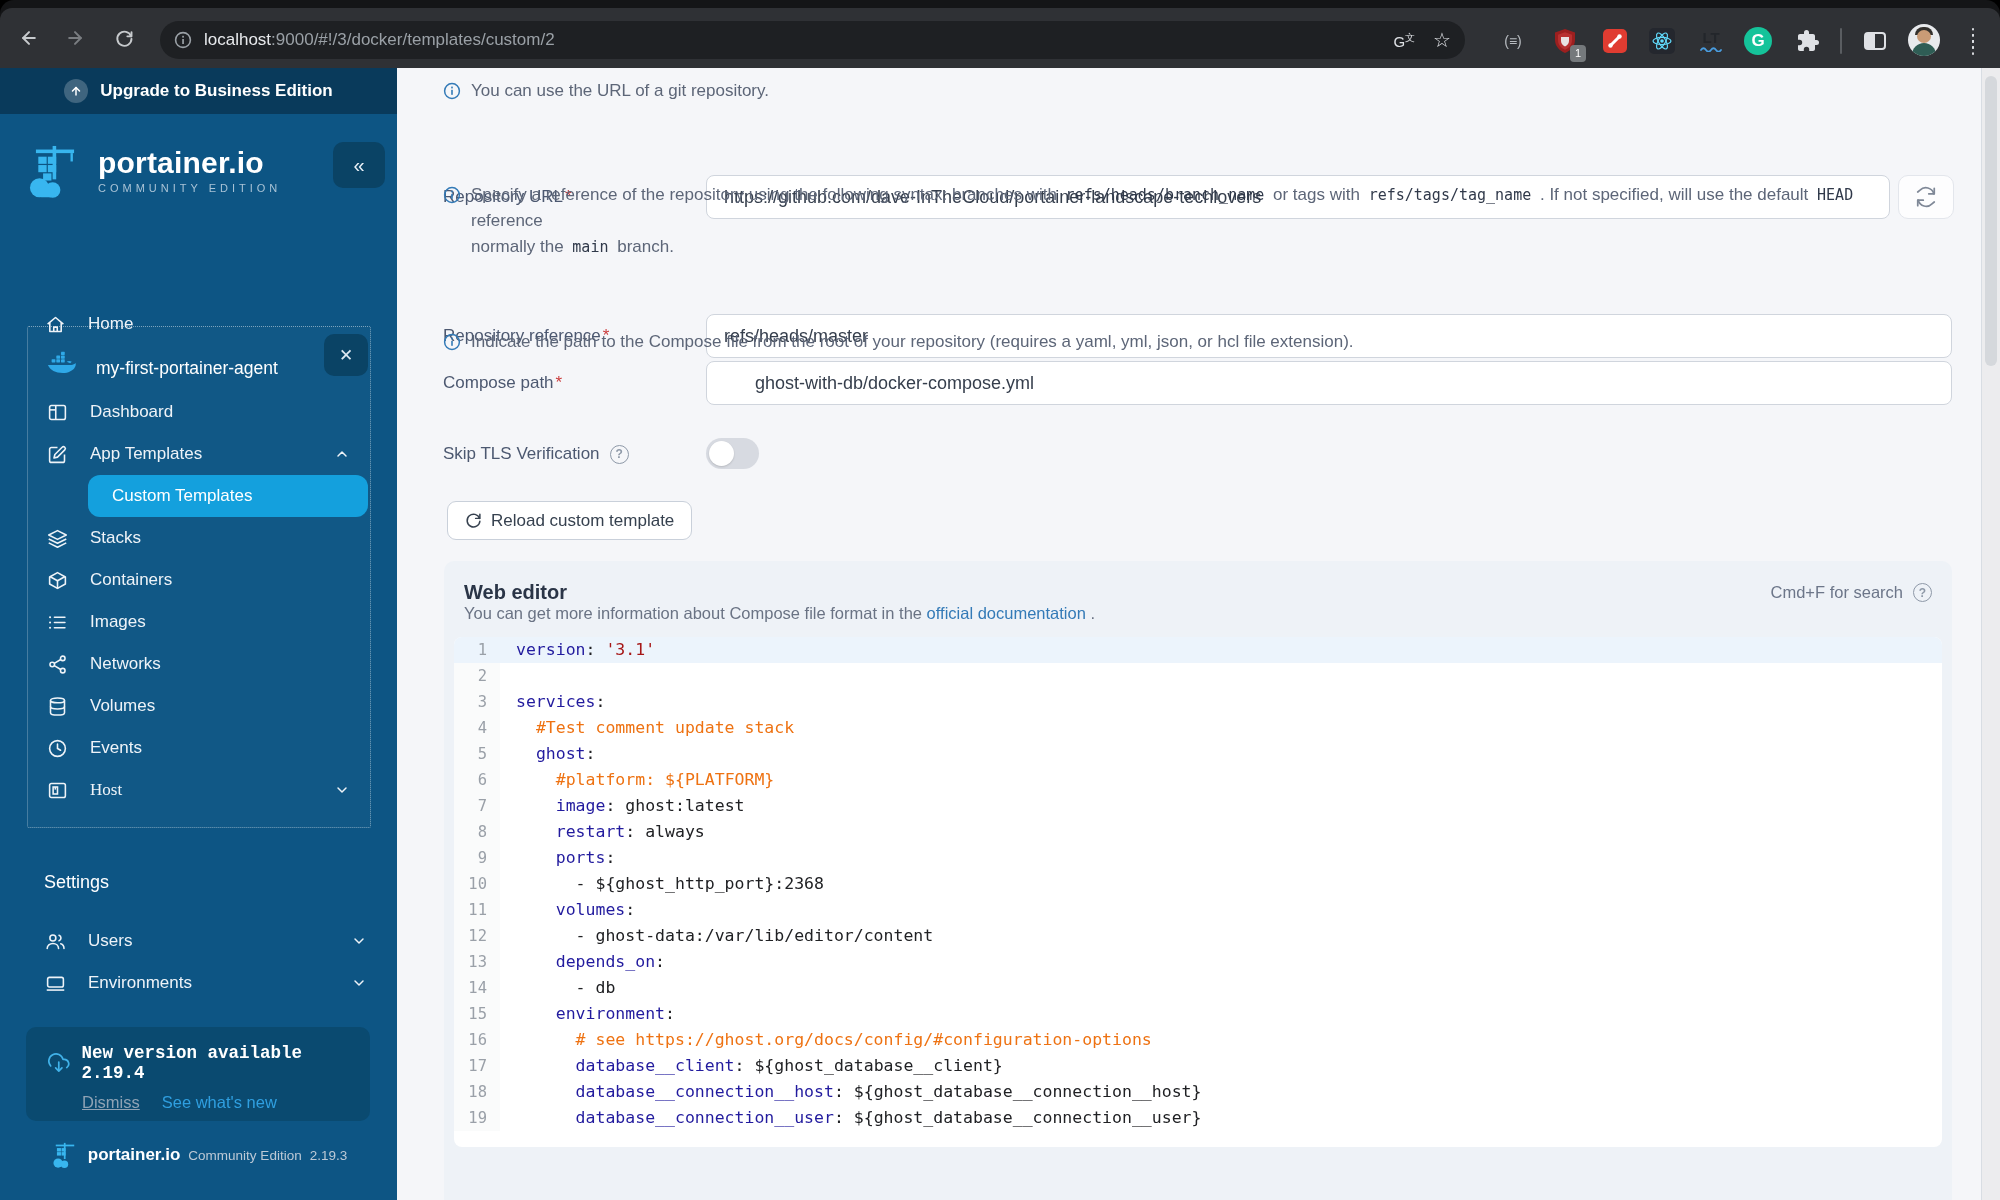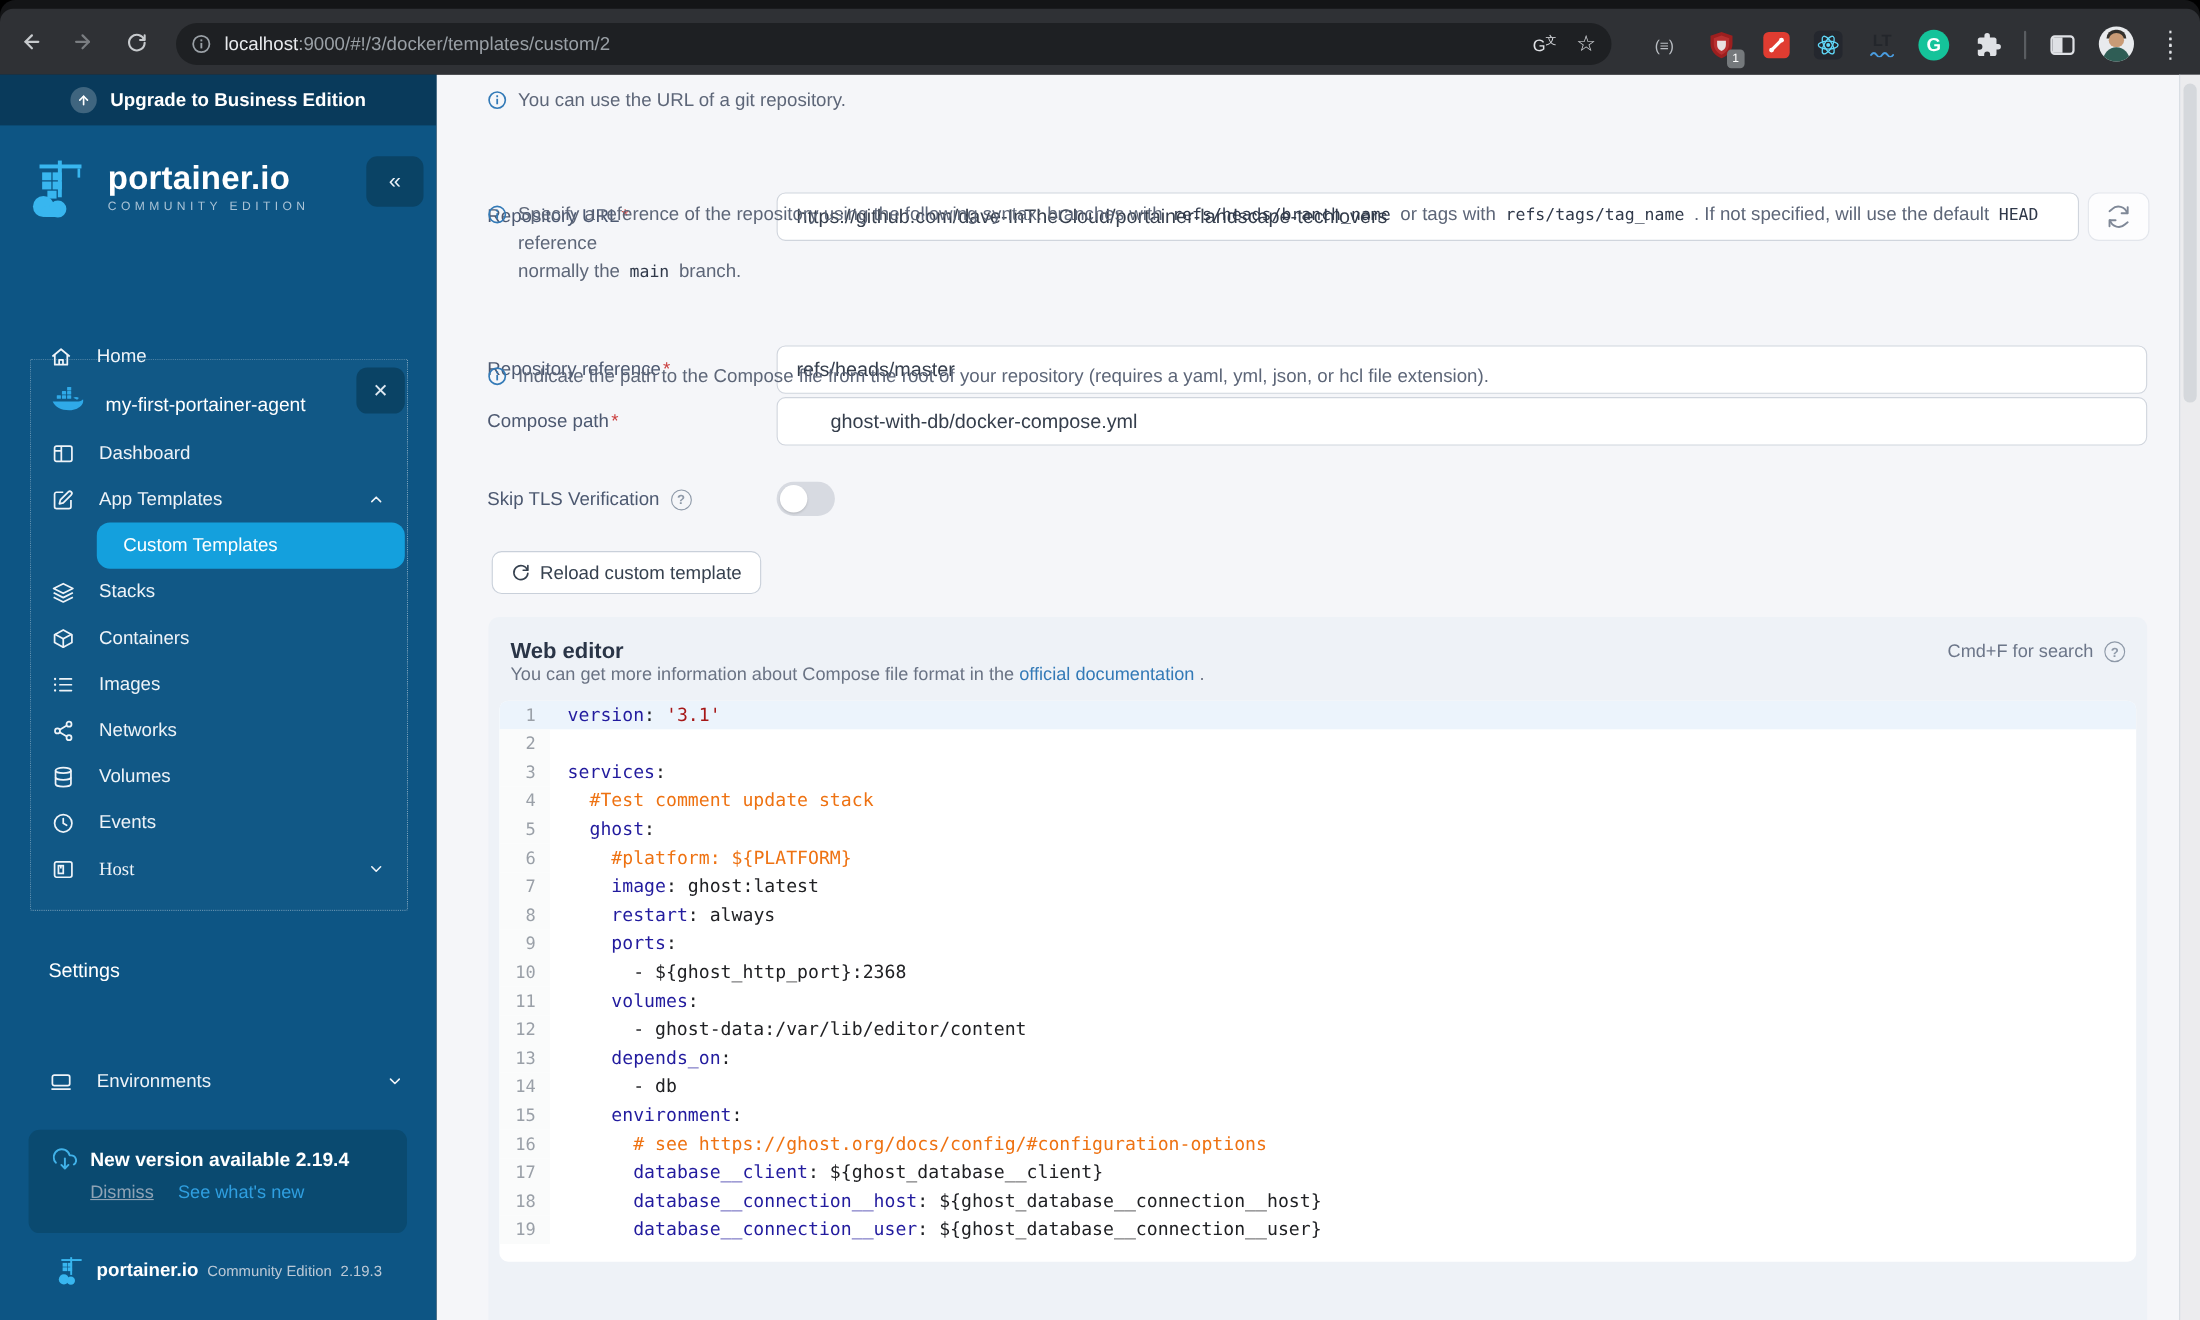--- a/index.html
+++ b/index.html
@@ -38,21 +38,21 @@
   .side-item { position:absolute; left:0; width:100%; height:44px; display:flex; align-items:center; gap:22px; padding-left:44px; font-size:17px; color:#eef3f8; cursor:pointer; }
   .nicon { width:22px; height:22px; display:flex; align-items:center; justify-content:center; flex:none; }
   .env-block { position:absolute; top:258px; left:27px; width:344px; height:502px; border:1px dotted rgba(255,255,255,.45); border-radius:2px; background:rgba(255,255,255,.02); }
   .env-head { position:absolute; top:8px; left:0; right:0; height:44px; display:flex; align-items:flex-end; gap:20px; padding-left:18px; font-size:17.5px; color:#fff; cursor:pointer; }
   .env-close { position:absolute; top:7px; right:2px; width:44px; height:42px; background:#0a4365; border-radius:10px; display:flex; align-items:center; justify-content:center; font-size:17px; color:#dfe9f2; cursor:pointer; }
   .env-item { position:absolute; left:0; width:100%; height:42px; display:flex; align-items:center; gap:22px; padding-left:18px; font-size:17px; color:#eef3f8; cursor:pointer; }
   .chev { margin-left:auto; margin-right:20px; display:flex; }
   .active-pill { position:absolute; left:60px; right:2px; height:42px; background:#14a0dd; border-radius:12px; display:flex; align-items:center; padding-left:24px; font-size:17px; color:#fff; cursor:pointer; }
   .settings-title { position:absolute; top:804px; left:44px; font-size:18px; color:#fff; }
   .version-box { position:absolute; top:959px; left:26px; width:344px; height:94px; background:#0a4a70; border-radius:10px; padding:16px 0 0 22px; }
-  .version-title { display:flex; align-items:center; gap:12px; font-size:17.5px; font-weight:600; color:#fff; }
+  .version-title { display:flex; align-items:center; gap:12px; font-size:17.5px; font-weight:600; color:#fff;font-family:Liberation Mono, monospace; }
   .version-links { margin:10px 0 0 34px; display:flex; gap:22px; font-size:16.5px; }
   .dismiss { color:#8fa3b5; cursor:pointer;text-decoration:underline; }
   .whatsnew { color:#2f9fe0; cursor:pointer; }
   .side-footer { position:absolute; top:1072px; left:0; width:100%; display:flex; align-items:center; justify-content:center; gap:8px; }
   .foot-brand { font-size:17px; font-weight:700; color:#fff; }
   .foot-edition { font-size:13.5px; color:#bcc9d6; }
   .foot-version { font-size:13.5px; color:#bcc9d6; }
 
   
   .main { position:relative; flex:1; height:1132px; background:#f5f6f9; }
@@ -361,20 +361,36 @@
         <span class="chev">
           <svg width="16" height="16" viewBox="0 0 24 24" fill="none" stroke="#eef3f8" stroke-width="2.2" stroke-linecap="round" stroke-linejoin="round">
               <path d="M6 9l6 6 6-6"></path>
             </svg>
         </span>
       </div>
     </div>
 
     <div class="settings-title">Settings</div>
 
+    <div class="side-item" style="top:851px;">
+      <span class="nicon">
+        <svg width="21" height="21" viewBox="0 0 24 24" fill="none" stroke="#eef3f8" stroke-width="1.8" stroke-linecap="round">
+            <circle cx="9" cy="8" r="3.4"></circle>
+            <path d="M2.5 20c0-3.4 2.9-5.8 6.5-5.8s6.5 2.4 6.5 5.8"></path>
+            <path d="M16 4.8a3.4 3.4 0 0 1 0 6.4"></path>
+            <path d="M18 14.6c2.3.7 3.7 2.6 3.7 5.4"></path>
+          </svg>
+      </span>
+      <span>Users</span>
+      <span class="chev" style="margin-right:30px;">
+        <svg width="16" height="16" viewBox="0 0 24 24" fill="none" stroke="#eef3f8" stroke-width="2.2" stroke-linecap="round" stroke-linejoin="round">
+            <path d="M6 9l6 6 6-6"></path>
+          </svg>
+      </span>
+    </div>
 
     <div class="side-item" style="top:893px;">
       <span class="nicon">
         <svg width="21" height="21" viewBox="0 0 24 24" fill="none" stroke="#eef3f8" stroke-width="1.8" stroke-linejoin="round">
             <rect x="3" y="5" width="18" height="11" rx="2"></rect>
             <path d="M2 19.5h20"></path>
           </svg>
       </span>
       <span>Environments</span>
       <span class="chev" style="margin-right:30px;">

